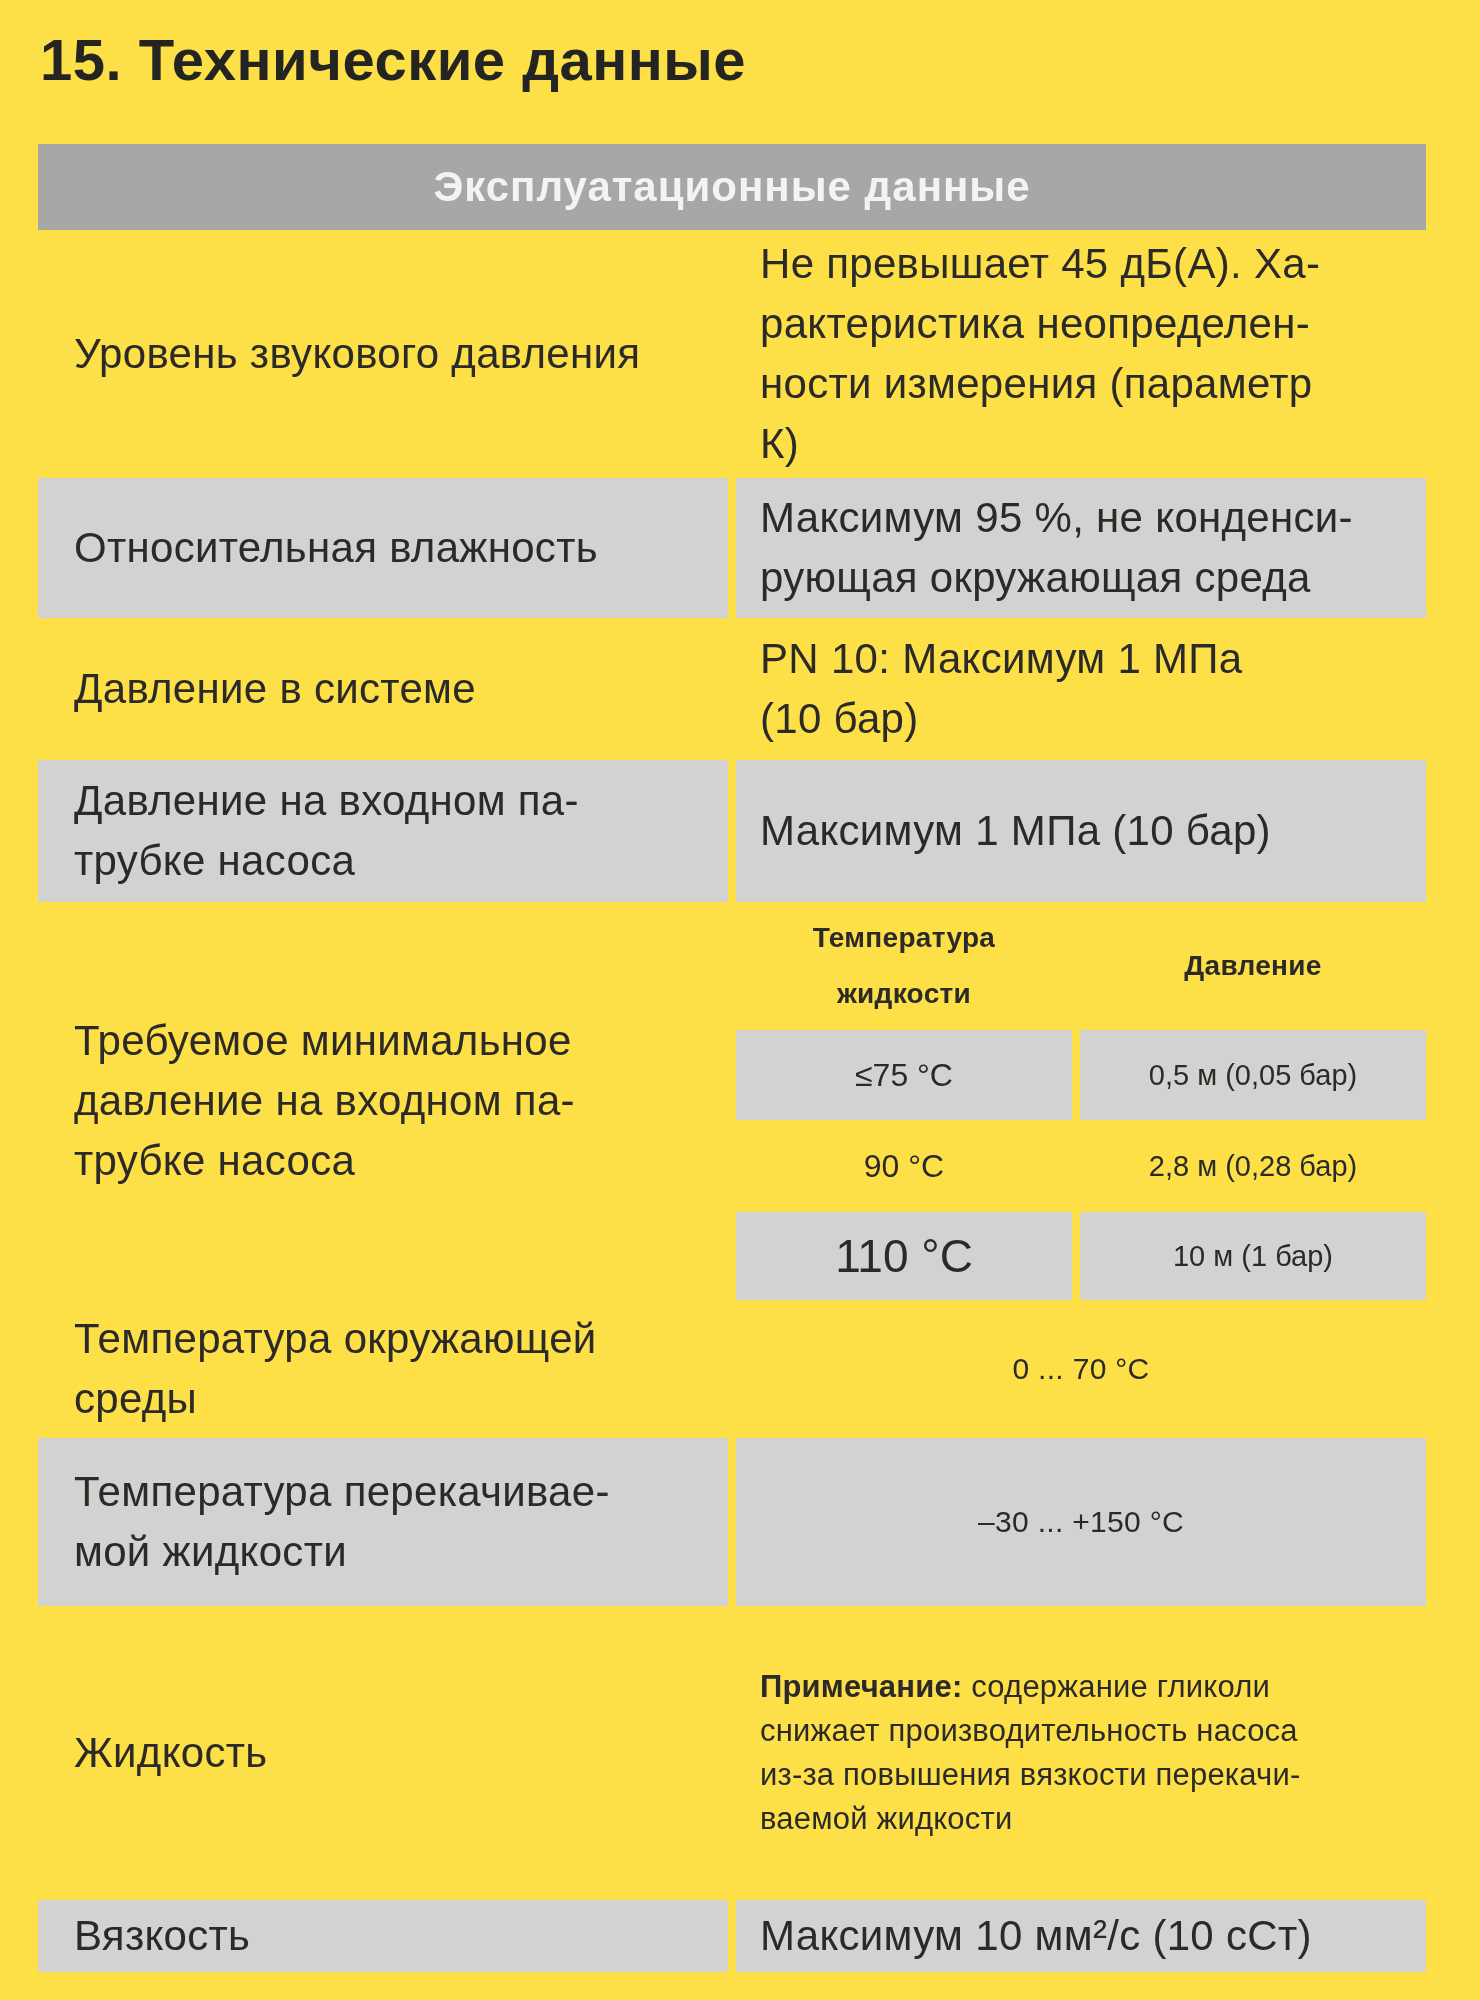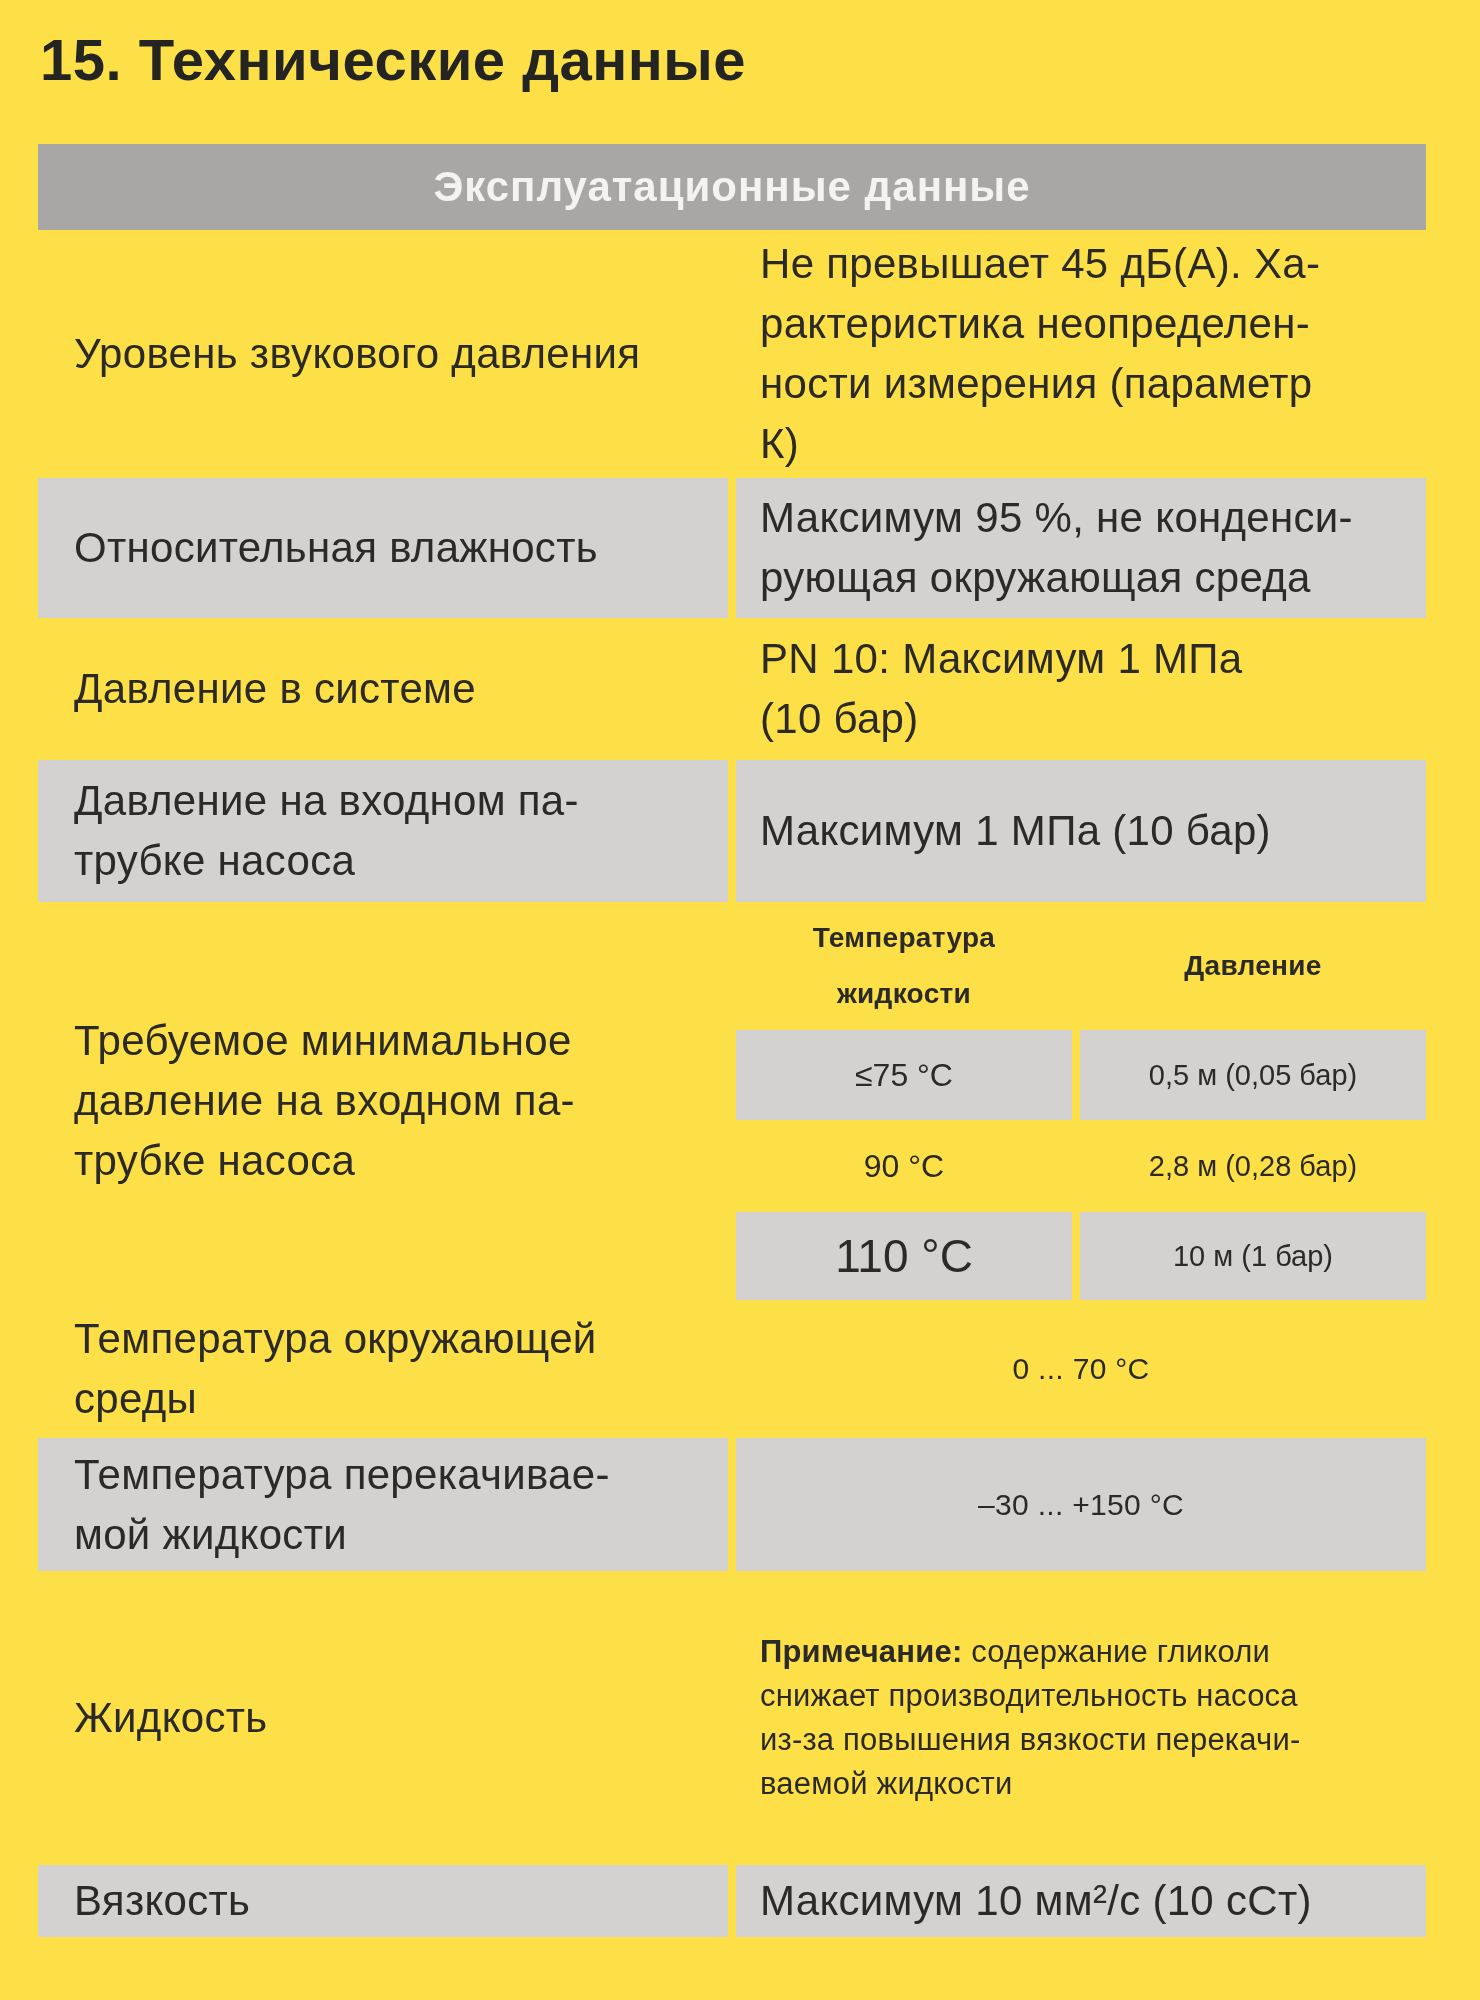--- a/index.html
+++ b/index.html
@@ -62,21 +62,21 @@
     letter-spacing:0.3px;
   }
   .shaded>.cell{background:#d3d2d0;}
   .ws{white-space:pre-line;}
   .rh-1{height:248px;}
   .rh-2{height:140px;}
   .rh-3{height:142px;}
   .rh-4{height:142px;}
   .rh-5{height:398px;}
   .rh-6{height:138px;}
-  .rh-7{height:133px;}
+  .rh-7{height:168px;}
   .rh-8{height:294px;}
   .rh-9{height:72px;text-align:center;}
   .center-value{justify-content:center;padding-left:0;padding-right:0;font-size:30px;}
 
   
   .nested{padding:0;align-items:stretch;}
   .subtable{width:100%;display:flex;flex-direction:column;}
   .sub-row{
     display:grid;
     grid-template-columns:336px 346px;

